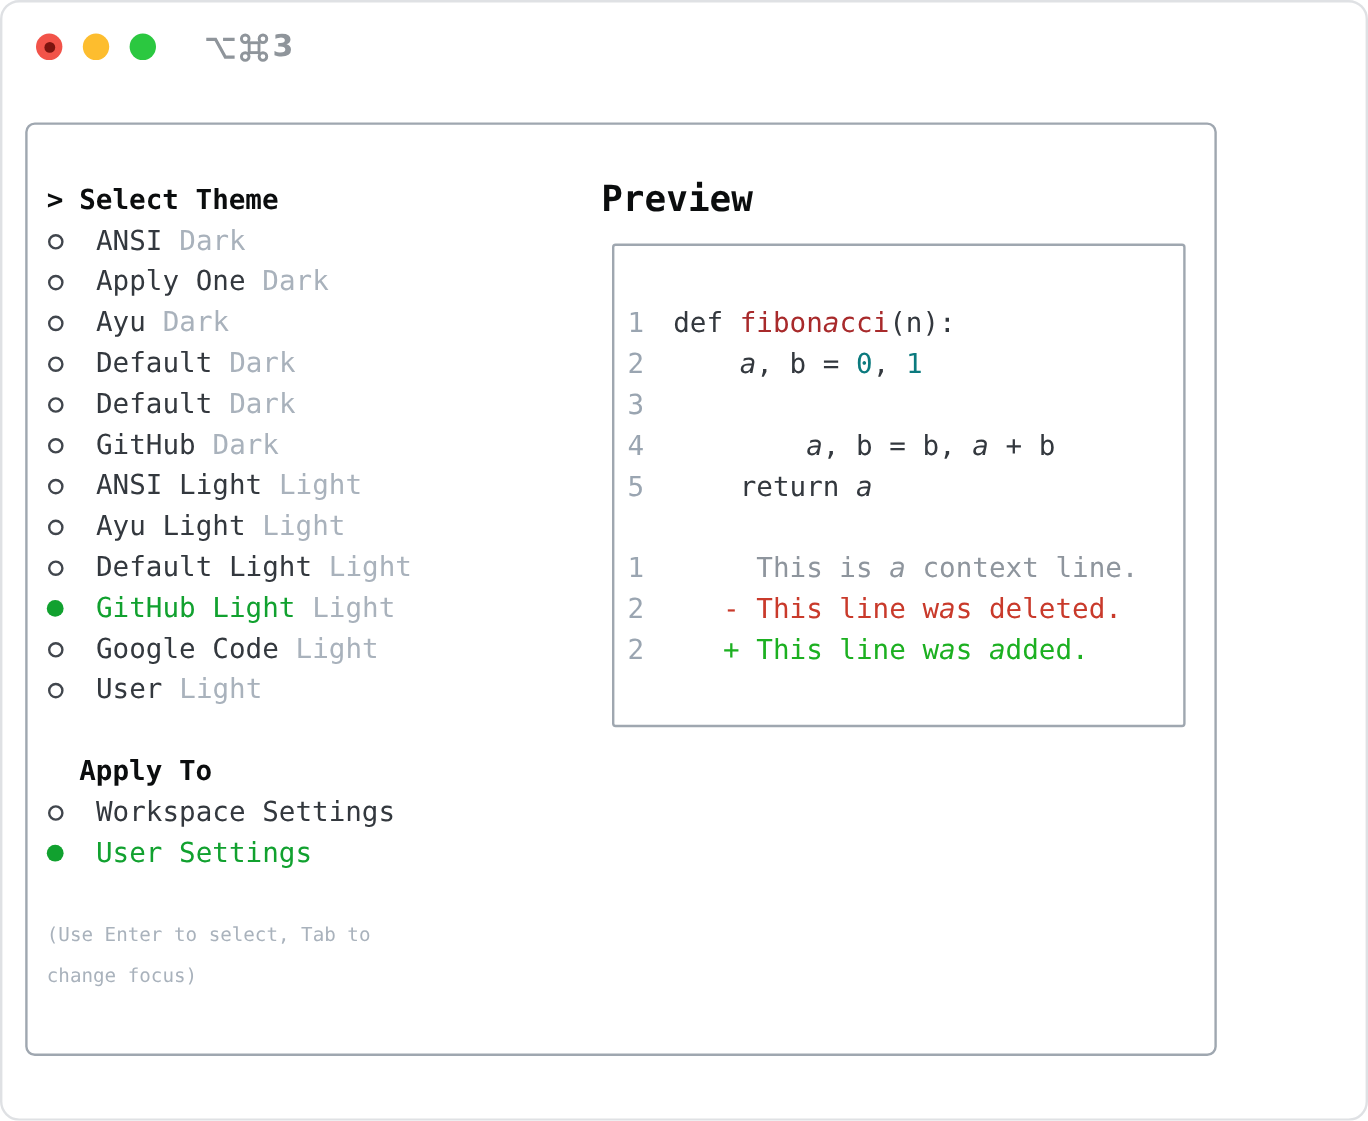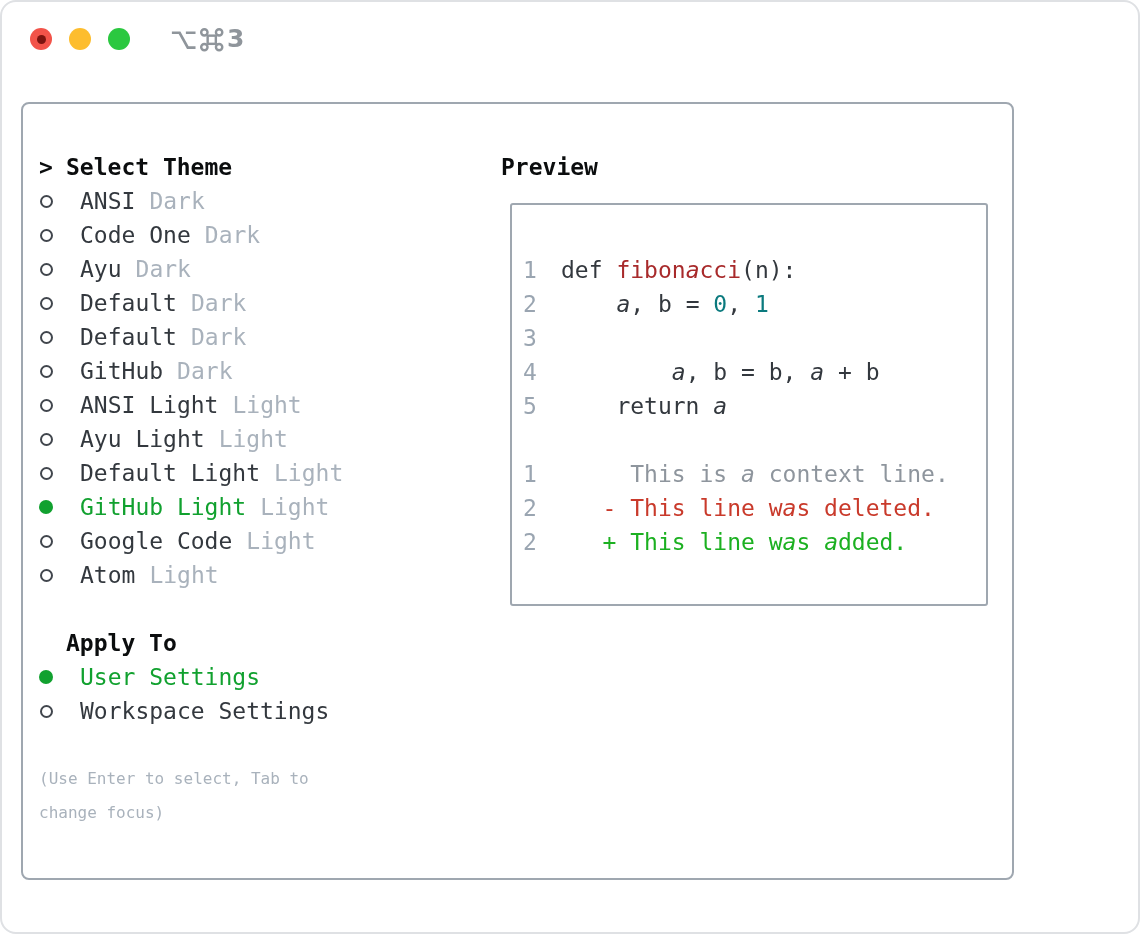--- a/index.html
+++ b/index.html
@@ -22,21 +22,21 @@
   .row{height:34px;display:flex;align-items:center;white-space:pre;}
   .marker{display:inline-block;width:27px;font-weight:bold;color:#0b0d0e;}
   .header-label{font-weight:bold;color:#0b0d0e;}
   .radio{box-sizing:border-box;width:13px;height:13px;border:2px solid #41464d;border-radius:50%;margin-left:1px;margin-right:13px;flex:0 0 auto;}
   .radio.on{width:14px;height:14px;border:none;background:var(--selection-green);margin-left:0;}
   .tname{color:#33383e;margin-left:14px;}
   .item.sel .tname{color:var(--selection-green);}
   .tvariant{color:var(--muted-gray);margin-left:14px;text-align:center;}
   .hint{color:var(--muted-gray);font-size:16px;line-height:34px;white-space:pre;}
   
-  .preview-header{position:absolute;left:478px;top:46px;height:34px;line-height:34px;font-size:23px;font-weight:bold;color:#0b0d0e;}
+  .preview-header{position:absolute;left:478px;top:46px;height:34px;line-height:34px;font-size:30px;font-weight:bold;color:#0b0d0e;}
   .preview-box{position:absolute;left:487px;top:99px;width:478px;height:403px;box-sizing:border-box;border:2px solid #9fa7b0;border-radius:3px;padding:48px 0 0 11px;overflow:hidden;}
   .pline{height:34px;display:flex;align-items:center;font-size:23px;white-space:pre;}
   .ln{display:inline-block;width:28px;color:var(--line-number-gray);flex:0 0 auto;}
   .lc{margin-left:10px;}
   .plain{color:var(--code-charcoal);text-align:center;}
   .func{color:var(--function-red);}
   .number{color:var(--number-teal);}
   .builtin{color:var(--builtin-blue);}
   .context{color:var(--context-gray);}
   .deleted{color:var(--deleted-red);}
@@ -71,40 +71,40 @@
   </div>
 
   <div class="panel">
     <div class="left-col">
       <div class="row">
         <span class="marker">&gt;</span>
         <span class="header-label">Select Theme</span>
       </div>
       <div id="theme-items">
           <div class="row item"><span class="radio"></span><span class="tname">ANSI</span><span class="tvariant">Dark</span></div>
-          <div class="row item"><span class="radio"></span><span class="tname">Code One</span><span class="tvariant">Dark</span></div>
+          <div class="row item"><span class="radio"></span><span class="tname">Apply One</span><span class="tvariant">Dark</span></div>
           <div class="row item"><span class="radio"></span><span class="tname">Ayu</span><span class="tvariant">Dark</span></div>
           <div class="row item"><span class="radio"></span><span class="tname">Default</span><span class="tvariant">Dark</span></div>
           <div class="row item"><span class="radio"></span><span class="tname">Default</span><span class="tvariant">Dark</span></div>
           <div class="row item"><span class="radio"></span><span class="tname">GitHub</span><span class="tvariant">Dark</span></div>
           <div class="row item"><span class="radio"></span><span class="tname">ANSI Light</span><span class="tvariant">Light</span></div>
           <div class="row item"><span class="radio"></span><span class="tname">Ayu Light</span><span class="tvariant">Light</span></div>
           <div class="row item"><span class="radio"></span><span class="tname">Default Light</span><span class="tvariant">Light</span></div>
           <div class="row item sel"><span class="radio on"></span><span class="tname">GitHub Light</span><span class="tvariant">Light</span></div>
           <div class="row item"><span class="radio"></span><span class="tname">Google Code</span><span class="tvariant">Light</span></div>
-          <div class="row item"><span class="radio"></span><span class="tname">Atom</span><span class="tvariant">Light</span></div>
+          <div class="row item"><span class="radio"></span><span class="tname">User</span><span class="tvariant">Light</span></div>
         </div>
       <div class="row"></div>
       <div class="row">
         <span class="marker"></span>
         <span class="header-label">Apply To</span>
       </div>
       <div id="apply-options">
+          <div class="row item"><span class="radio"></span><span class="tname">Workspace Settings</span></div>
           <div class="row item sel"><span class="radio on"></span><span class="tname">User Settings</span></div>
-          <div class="row item"><span class="radio"></span><span class="tname">Workspace Settings</span></div>
         </div>
       <div class="row"></div>
       <div id="hint" class="hint"><div>(Use Enter to select, Tab to</div><div>change focus)</div></div>
     </div>
 
     <div class="preview-header">Preview</div>
     <div class="preview-box">
       <div id="preview-lines">
           <div class="pline"><span class="ln">1</span><span class="lc"><span class="plain">def </span><span class="func">fibon<span class="alt-a">a</span>cci</span><span class="plain">(n):</span></span></div>
           <div class="pline"><span class="ln">2</span><span class="lc"><span class="plain">    <span class="alt-a">a</span>, b = </span><span class="number">0</span><span class="plain">, </span><span class="number">1</span></span></div>

